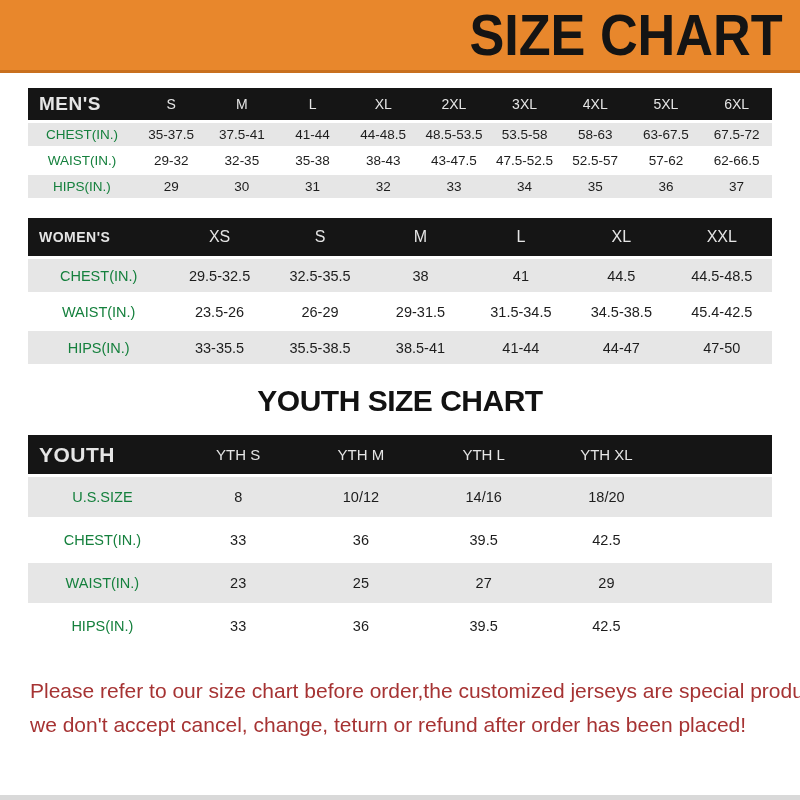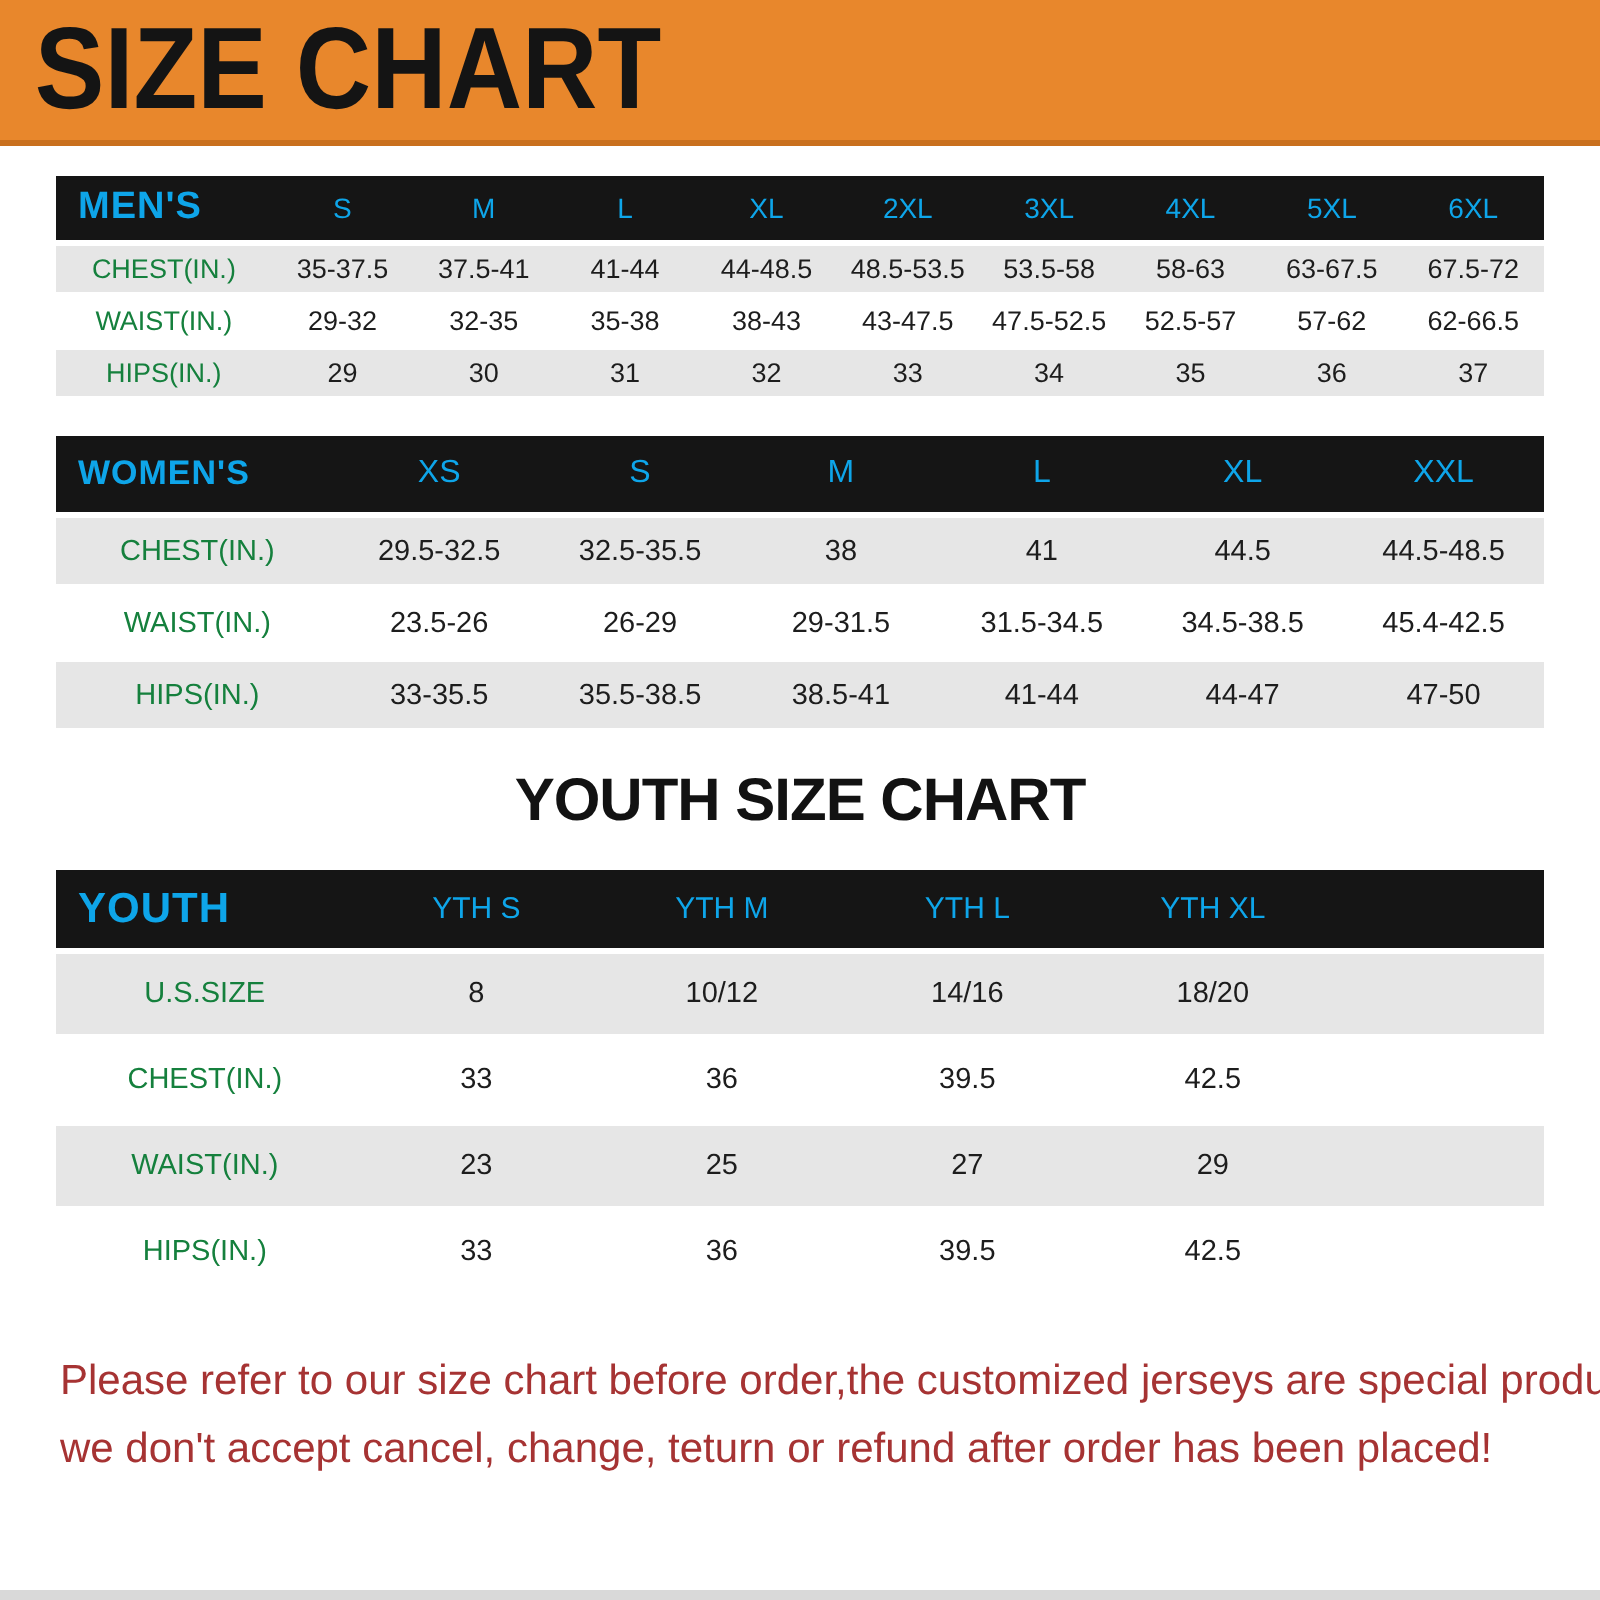--- a/index.html
+++ b/index.html
@@ -12,21 +12,21 @@
   }
   html,body{margin:0;padding:0;}
   body{
     width:800px;height:800px;overflow:hidden;background:#FFFFFF;
     font-family:"Liberation Sans",sans-serif;position:relative;
   }
   
   .banner{
     height:70px;background:var(--banner-bg);
     border-bottom:3px solid var(--banner-edge);
-    display:flex;align-items:center;justify-content:flex-start;
+    display:flex;align-items:center;justify-content:flex-end;
   }
   .banner-title{
     font-size:58px;font-weight:bold;color:#141414;line-height:1;
     transform:scaleX(0.9);letter-spacing:0px;white-space:nowrap;
   }
   
   .section-heading{
     margin:0;text-align:center;font-weight:bold;color:var(--ink);
     font-size:30px;line-height:32px;letter-spacing:-0.5px;white-space:nowrap;
   }
@@ -39,34 +39,34 @@
     border-collapse:separate;border-spacing:0 3px;
   }
   .tbl-man{margin-top:12px;}
   .tbl-women{margin-top:14px;}
   .tbl-youth{margin-top:15px;}
   .size-table th,.size-table td{
     padding:0;text-align:center;vertical-align:middle;
     overflow:hidden;white-space:nowrap;
   }
   .size-table thead th{
-    background:var(--header-bg);color:#0ea5e9;font-weight:500;
+    background:var(--header-bg);color:#e5e5e5;font-weight:500;
   }
   .size-table .group-label{
     text-align:left;padding-left:11px;font-weight:bold;letter-spacing:0.5px;
   }
   .size-table tbody td{color:#1D1D1D;background:#FFFFFF;}
   .size-table tbody tr.stripe td{background:var(--stripe-bg);}
   .size-table tbody .row-label{color:#15803d;}
   
   .tbl-man thead th{height:32px;font-size:14px;}
   .tbl-man thead .group-label{font-size:19px;}
   .tbl-man tbody td{height:23px;font-size:13.5px;}
   .tbl-women thead th{height:38px;font-size:16px;}
-  .tbl-women thead .group-label{font-size:17px;}
+  .tbl-women thead .group-label{font-size:14px;}
   .tbl-women tbody td{height:33px;font-size:14.5px;}
   .tbl-youth thead th{height:39px;font-size:15px;}
   .tbl-youth thead .group-label{font-size:21px;}
   .tbl-youth tbody td{height:40px;font-size:14.5px;}
   
   .footer-note{
     margin-top:25px;padding-left:30px;color:var(--footer-red);
     font-size:21px;line-height:34px;font-weight:500;white-space:nowrap;
   }
   .bottom-strip{

